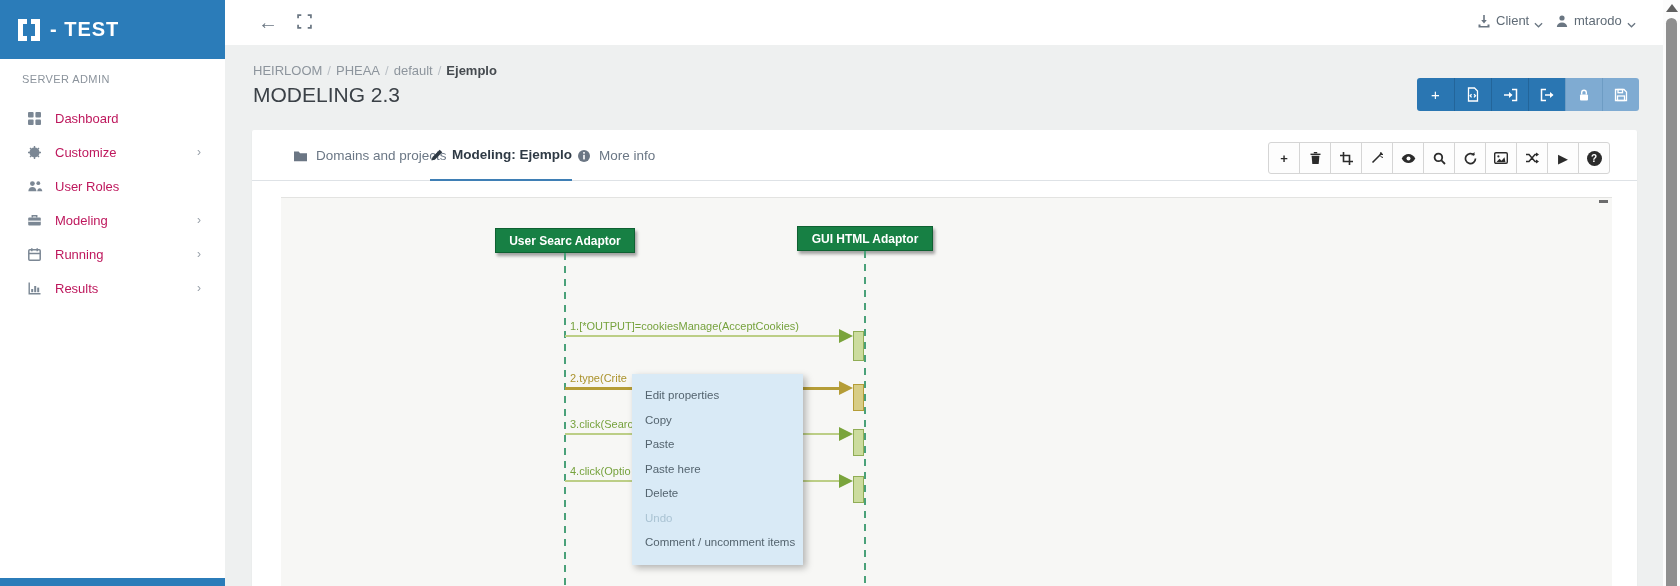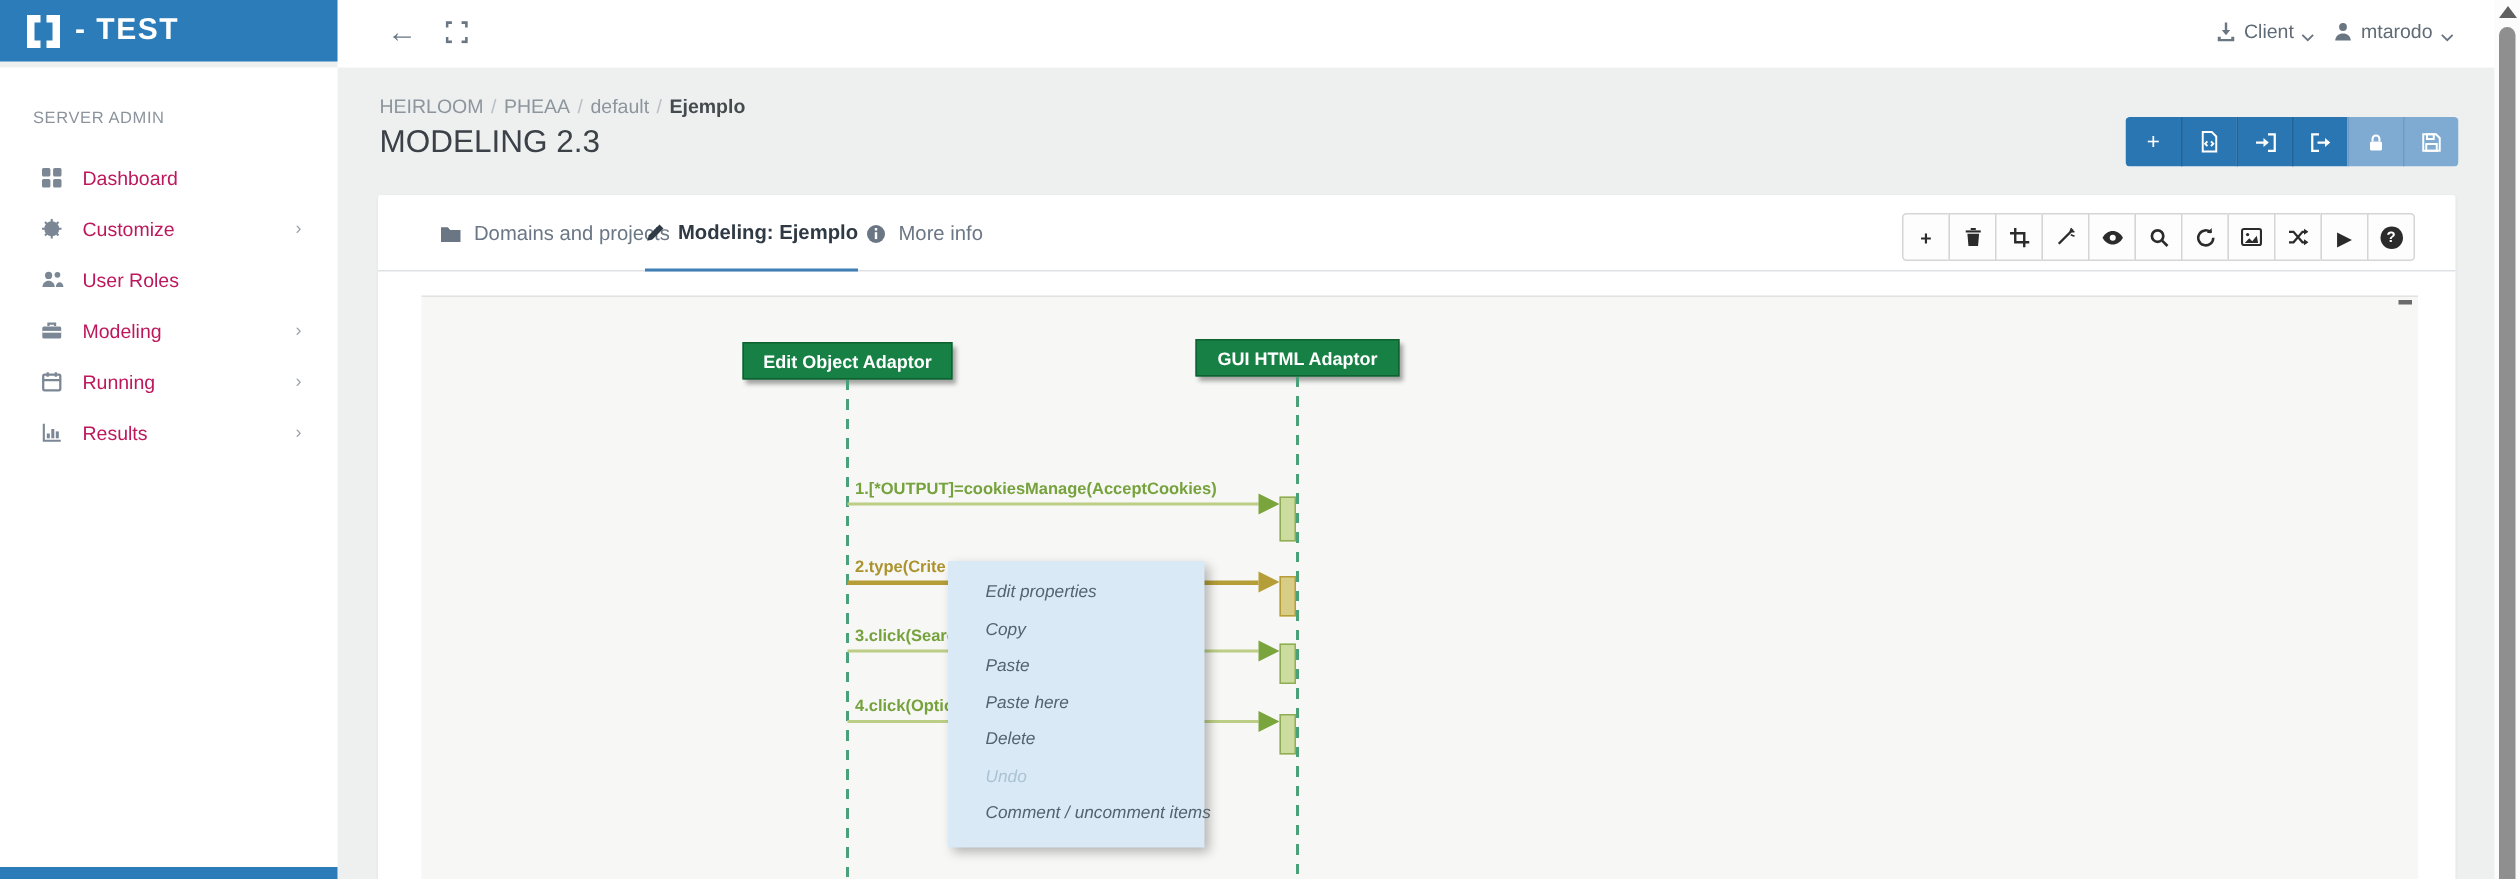--- a/index.html
+++ b/index.html
@@ -1,20 +1,20 @@
 <!DOCTYPE html>
 <html><head>
 <meta charset="utf-8">
 <style>
   * { margin:0; padding:0; box-sizing:border-box; }
   html,body { width:1680px; height:586px; overflow:hidden;
     font-family:"Liberation Sans", sans-serif; background:#eef0f0; }
 
   
-  .logo-box{ position:absolute; left:0; top:0; width:225px; height:41px;
+  .logo-box{ position:absolute; left:0; top:0; width:225px; height:59px;
     background:#2b7cb9; color:#fff; display:flex; align-items:center; padding-left:16px; z-index:30;}
   .logo-glyph{ width:26px; height:26px; margin-right:8px; }
   .logo-text{ font-size:20px; font-weight:bold; letter-spacing:1px; }
   .topbar{ position:absolute; left:225px; top:0; right:0; height:45px; background:#fff; z-index:25;}
   .tb-icon{ position:absolute; top:11px; color:#6a7682; cursor:pointer; }
   .back-arrow{ left:33px; font-size:20px; line-height:22px;}
   .fullscreen{ left:72px; top:14px; }
   .tb-user{ position:absolute; top:13px; display:flex; align-items:flex-end; gap:5px;
     color:#5f6b76; font-size:13px; cursor:pointer;} 
   #client-dd{ left:1252px; }
@@ -73,34 +73,34 @@
     color:#fff; font-size:12px; font-weight:bold; display:flex; align-items:center; justify-content:center;
     box-shadow:2px 3px 3px rgba(0,0,0,.35); cursor:pointer;}
   #actor-0{ left:214px; top:30px; width:140px;}
   #actor-1{ left:516px; top:28px; width:136px;text-align:center;}
 
   .lifeline{ position:absolute; width:2px; bottom:0;
     background:repeating-linear-gradient(180deg,#4aa179 0 7px, transparent 7px 13px);}
   #lifeline-0{ left:283px; top:55px;}
   #lifeline-1{ left:583px; top:53px;}
 
-  .msg-label{ position:absolute; left:289px; height:14px; font-size:11px; font-weight:700;
+  .msg-label{ position:absolute; left:289px; height:14px; font-size:11px; font-weight:400;
     color:#76a23d; white-space:nowrap; cursor:pointer;}
   .msg-line{ position:absolute; left:284px; width:274px; height:2px; background:#bcce86;}
   .msg-arrow{ position:absolute; left:558px; width:0; height:0;
     border-left:14px solid #7aa43c; border-top:7px solid transparent; border-bottom:7px solid transparent;}
   .activation{ position:absolute; left:572px; width:11px; background:#ccdc9e; border:1px solid #90ad55;}
   .selected .msg-label{ color:#ab932d;}
   .selected .msg-line{ background:#b59d37; height:3px;}
   .selected .msg-arrow{ border-left-color:#b59d37;}
   .selected .activation{ border-color:#b59d37; background:#d8cd86;}
 
   
   .context-menu{ position:absolute; left:351px; top:176px; width:171px; background:#d9eaf6;
-    box-shadow:3px 3px 7px rgba(0,0,0,.28); padding:9px 0 10px 12px; z-index:15;font-style:italic;}
+    box-shadow:3px 3px 7px rgba(0,0,0,.28); padding:9px 0 10px 0; z-index:15;}
   .cm-item{ height:24.5px; line-height:24.5px; padding-left:13px; font-size:11.5px;
     color:#54646f; cursor:pointer; white-space:nowrap;}
   .cm-item.disabled{ color:#aac3d3; cursor:default;}
 
   
   .scrollbar{ position:absolute; right:0; top:0; width:17px; height:586px; background:#fcfcfc; z-index:40;}
   .sb-up{ position:absolute; left:3px; top:4px; width:0; height:0;
     border-left:6px solid transparent; border-right:6px solid transparent; border-bottom:8px solid #606060;}
   .sb-thumb{ position:absolute; left:3px; top:18px; width:11px; height:580px; background:#8f8f8f; border-radius:6px;}
 
@@ -355,21 +355,21 @@
       <button class="ct-btn">
           <span class="help-dot">
             <span>?</span>
           </span>
         </button>
     </div>
 
     <div class="canvas">
       <div class="canvas-nub"></div>
 
-      <div class="actor" id="actor-0">Edit Object Adaptor</div>
+      <div class="actor" id="actor-0">User Searc Adaptor</div>
       <div class="actor" id="actor-1">GUI HTML Adaptor</div>
 
       <div class="lifeline" id="lifeline-0"></div>
       <div class="lifeline" id="lifeline-1"></div>
 
       <div>
         <div class="msg-label" style="top:122px">1.[*OUTPUT]=cookiesManage(AcceptCookies)</div>
         <div class="msg-line" style="top:137px"></div>
         <div class="msg-arrow" style="top:131px"></div>
         <div class="activation" style="top:133px;height:30px"></div>

